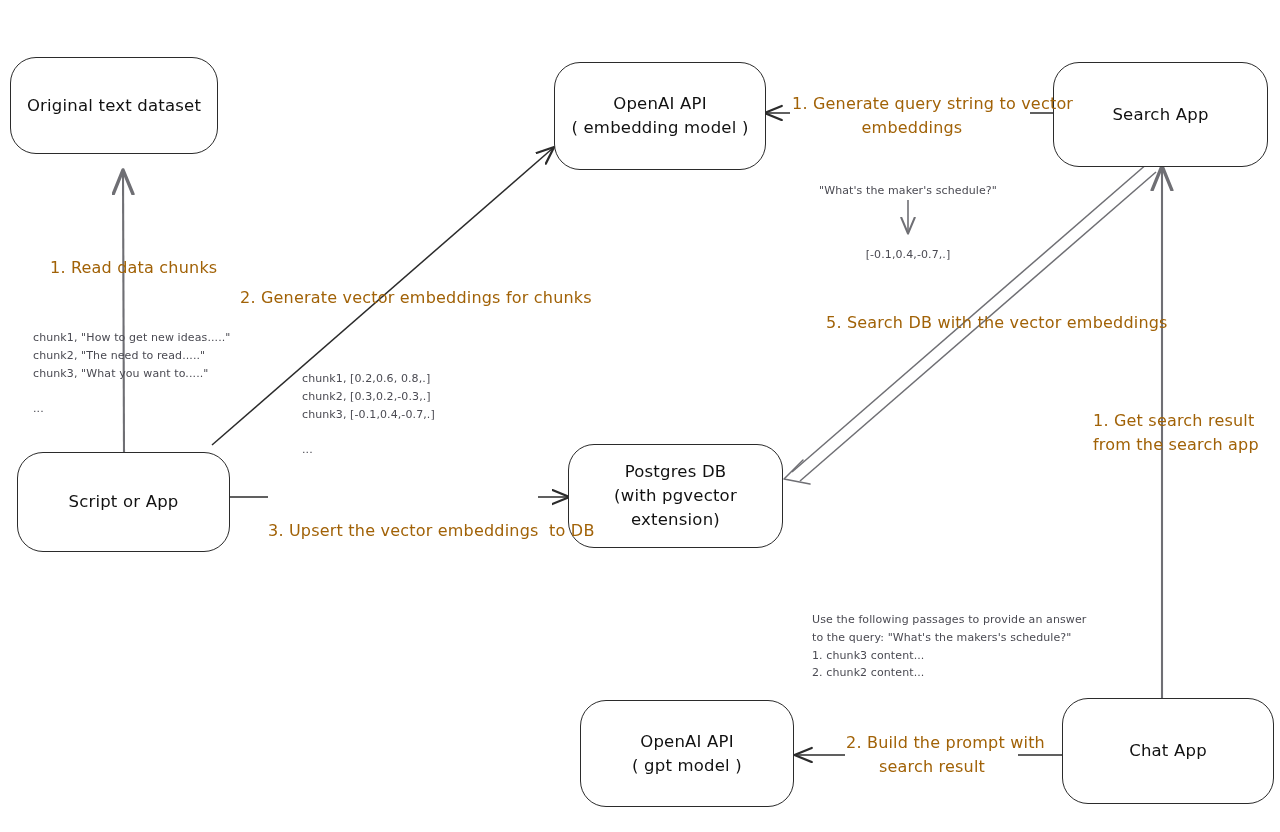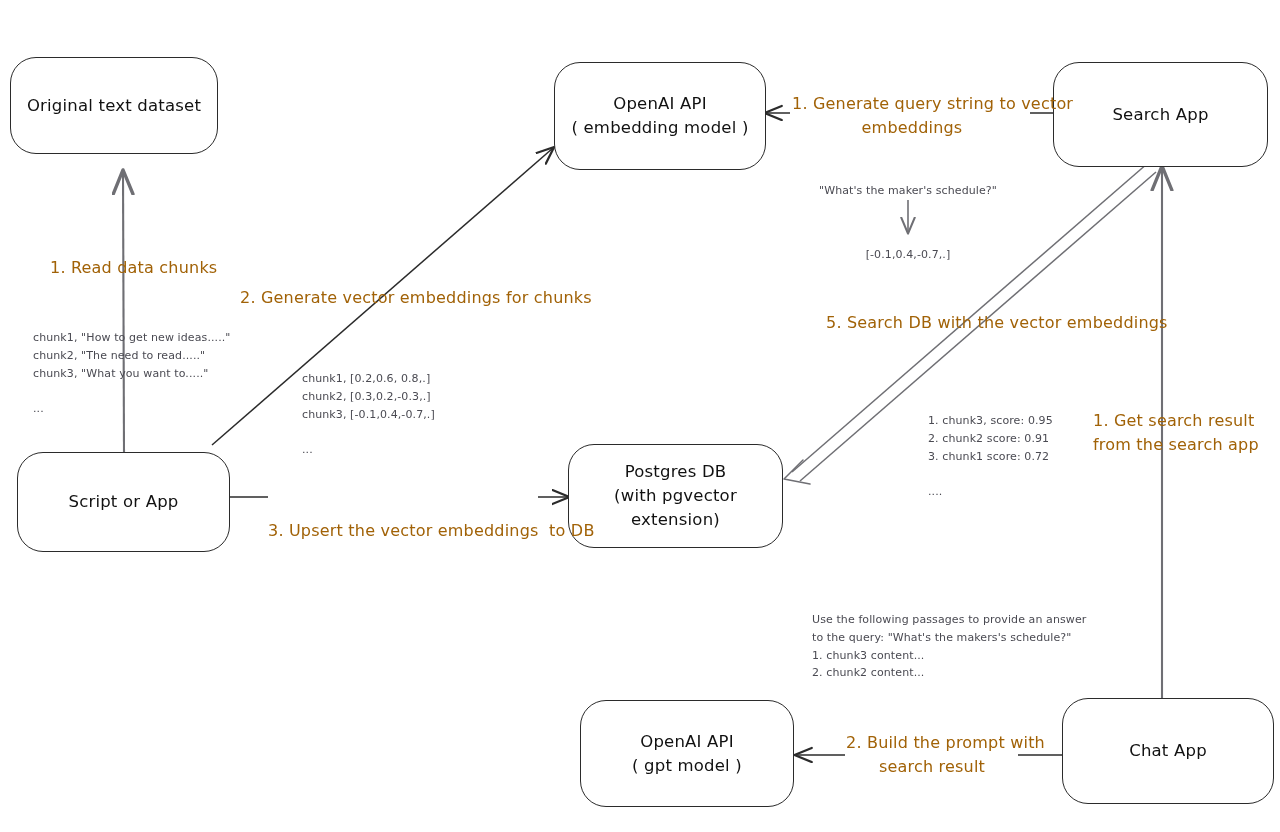--- a/index.html
+++ b/index.html
@@ -179,24 +179,19 @@
   <div class="note" style="left:302px; top:370px; width:220px;">chunk1, [0.2,0.6, 0.8,.]
 chunk2, [0.3,0.2,-0.3,.]
 chunk3, [-0.1,0.4,-0.7,.]
 
 ...</div>
 
   <div class="note center" style="left:812px; top:182px; width:192px;">"What's the maker's schedule?"</div>
 
   <div class="note center" style="left:812px; top:246px; width:192px;">[-0.1,0.4,-0.7,.]</div>
 
-  <div class="note" style="left:928px; top:412px; width:190px;">1. chunk3, score: 0.95
-2. chunk2 score: 0.91
-3. chunk1 score: 0.72
-
-....</div>
 
   <div class="note" style="left:812px; top:611px; width:280px;">Use the following passages to provide an answer
 to the query: "What's the makers's schedule?"
 1. chunk3 content...
 2. chunk2 content...</div>
 
 </div>
 
 </body></html>

